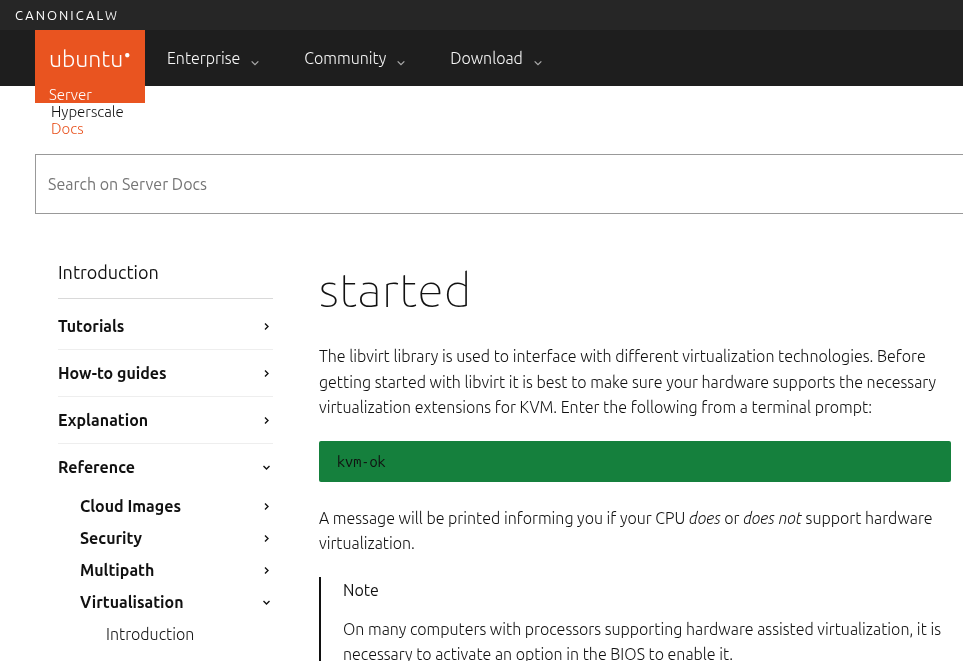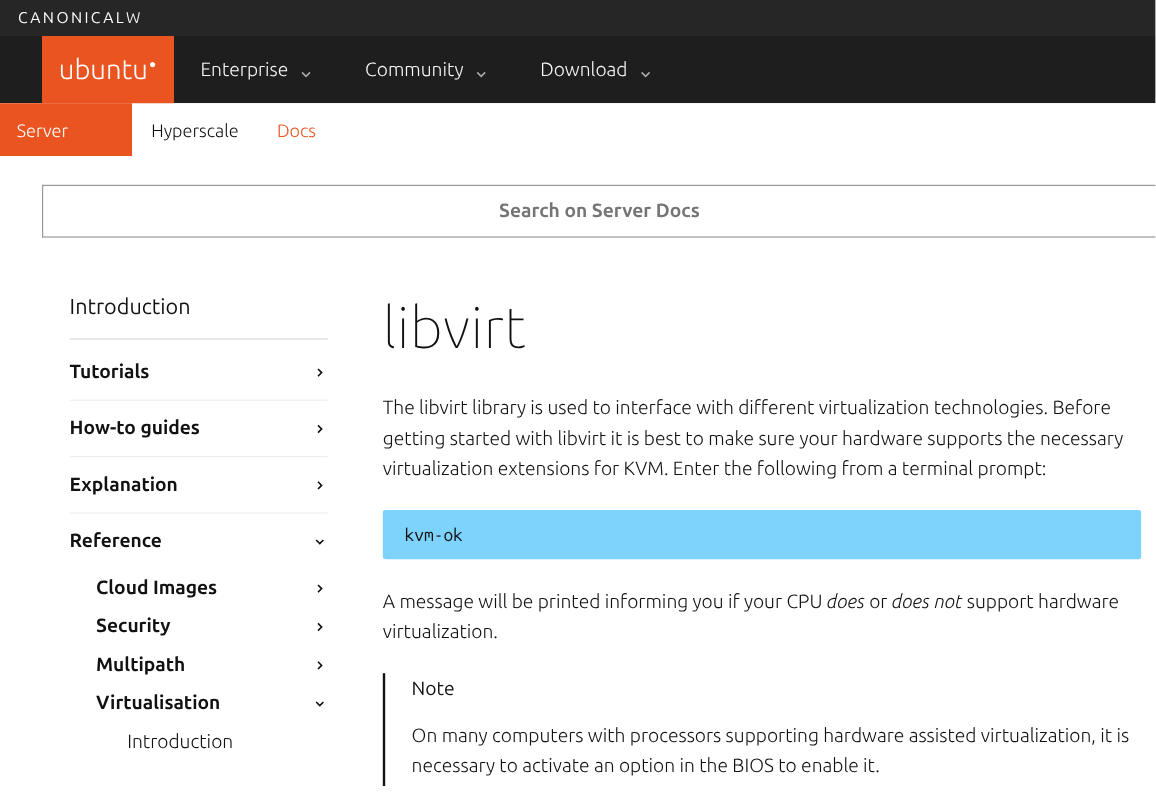--- a/index.html
+++ b/index.html
@@ -58,21 +58,23 @@
   }
   .chevron-down {
     width: 10px; height: 10px;
     display:inline-block;
   }
   .chevron-down svg { stroke: #aaa; }
   .sub-nav {
     background: #fff;
     display: flex;
     height: 44px;
+    padding-left: 35px;
     border-bottom: 0;
+    flex-direction: column;
   }
   .sub-nav-tab {
     display:flex;
     align-items:center;
     padding: 0 16px;
     font-size: 15px;
     font-weight: 300;
     cursor:pointer;
     color:#111;
   }
@@ -81,30 +83,29 @@
     color: #fff;
     width:110px;
     padding:0 14px;
   }
   .sub-nav-tab.link-orange { color: #e95420; }
   .search-wrap {
     padding: 24px 0 0 35px;
   }
   .search-input {
     width: 100%;
-    height: 44px;
+    height: 60px;
     padding: 0 12px;
     font-size: 16px;
     font-family: inherit;
-    font-weight: 700;
+    font-weight: 400;
     border: 1px solid #999;
     border-right: none;
     outline: none;
     color:#555;
-    text-align:center;
   }
   .content-area {
     display: flex;
     padding: 48px 0 0 58px;
     gap: 46px;
   }
   .sidebar { width: 215px; flex-shrink: 0; }
   .sidebar-heading {
     font-size: 18px;
     font-weight: 400;
@@ -149,21 +150,21 @@
     letter-spacing: 0.5px;
   }
   p.body-text {
     font-size: 16px;
     font-weight: 300;
     line-height: 1.6;
     color: #111;
     margin-bottom: 20px;
   }
   .code-block {
-    background: #7dd3fc;
+    background: #15803d;
     border-radius: 2px;
     padding: 12px 18px;
     font-family: "Ubuntu Mono", Menlo, Consolas, monospace;
     font-size: 14.5px;
     color: #111;
     margin-bottom: 24px;
   }
   p.body-text em { font-style: italic; }
   .note-box {
     border-left: 2px solid #111;
@@ -300,21 +301,21 @@
             <path d="M2 4l4 4 4-4"></path>
           </svg>
         </span>
     </div>
     <div class="sidebar-sub-sub">
       <span>Introduction</span>
     </div>
   </nav>
 
   <main class="main-col">
-    <h1 class="page-title">libvirt</h1>
+    <h1 class="page-title">started</h1>
 
     <p class="body-text">The libvirt library is used to interface with different virtualization technologies. Before getting started with libvirt it is best to make sure your hardware supports the necessary virtualization extensions for KVM. Enter the following from a terminal prompt:</p>
 
     <div class="code-block">kvm-ok</div>
 
     <p class="body-text">
       <span>A message will be printed informing you if your CPU </span><em>does</em><span> or </span><em>does not</em><span> support hardware virtualization.</span>
     </p>
 
     <div class="note-box">

